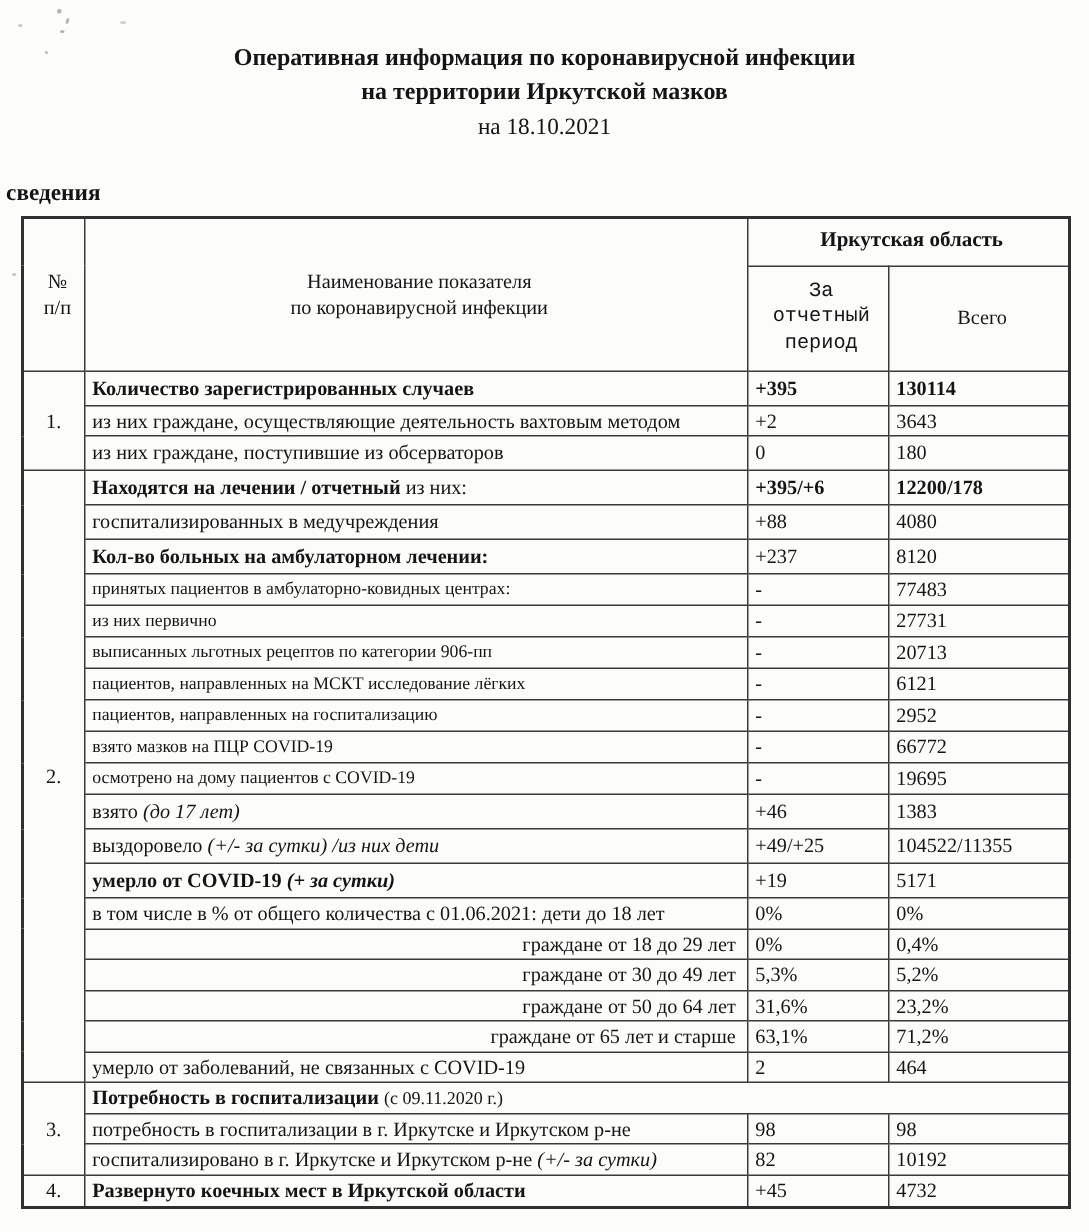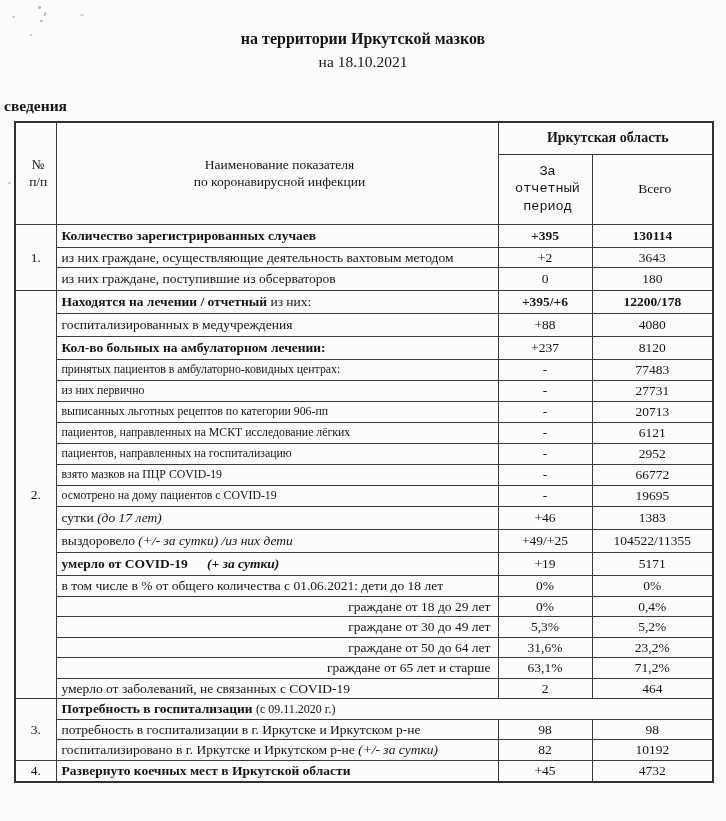--- a/index.html
+++ b/index.html
@@ -54,45 +54,46 @@
   th.region-th { font-weight: bold; font-size: 14px; height: 32px; }
   th.num-th, th.name-th { font-size: 13.5px; }
   th.period-th { height: 70px; font-family: Liberation Mono, monospace; }
   .pre { white-space: pre-line; }
 
   .report tr { height: 23px; }
   tr.two-line { height: auto; }
 
   td.cell-num { text-align: center; }
   td.cell-name { text-align: left; }
-  td.cell-val { text-align: center; }
+  td.cell-val { text-align: left; }
 
   td.small { font-size: 11.8px; }
   tr.sm { height: 21px; }
   tr.tight { height: 20px; }
   td.right { text-align: right; padding-right: 7px; }
   td.justify { text-align: justify; }
   .seg-b { font-weight: bold; }
   .seg-i { font-style: italic; }
-  .seg-bi { font-weight: bold; font-style: italic; margin-left: 16px; }
+  .seg-bi { font-weight: bold; font-style: italic; }
   .seg-s { font-size: 12px; }
   td.valbold { font-weight: bold; }
 </style>
 </head>
 <body>
 
 <div class="artifact a1"></div>
 <div class="artifact a2"></div>
 <div class="artifact a3"></div>
 <div class="artifact a4"></div>
 <div class="artifact a5"></div>
 <div class="artifact a6"></div>
 <div class="artifact a7"></div>
 
 <div class="page-title">
+  <div class="title-bold">Оперативная информация по коронавирусной инфекции</div>
   <div class="title-bold">на территории Иркутской мазков</div>
   <div class="title-date">на 18.10.2021</div>
 </div>
 
 <div class="section-heading-wrap">
   <span class="section-heading">1. Общие сведения</span>
 </div>
 
 <table class="report">
   <colgroup>
@@ -178,21 +179,21 @@
         <td class="cell-name small"><span>взято мазков на ПЦР COVID-19</span></td>
         <td class="cell-val">-</td>
         <td class="cell-val">66772</td>
       </tr>
       <tr class="sm">
         <td class="cell-name small"><span>осмотрено на дому пациентов с COVID-19</span></td>
         <td class="cell-val">-</td>
         <td class="cell-val">19695</td>
       </tr>
       <tr>
-        <td class="cell-name"><span>сутки </span><span class="seg-i">(до 17 лет)</span></td>
+        <td class="cell-name"><span>взято </span><span class="seg-i">(до 17 лет)</span></td>
         <td class="cell-val">+46</td>
         <td class="cell-val">1383</td>
       </tr>
       <tr>
         <td class="cell-name"><span>выздоровело </span><span class="seg-i">(+/- за сутки) /из них дети</span></td>
         <td class="cell-val">+49/+25</td>
         <td class="cell-val">104522/11355</td>
       </tr>
       <tr>
         <td class="cell-name"><span class="seg-b">умерло от COVID-19 </span><span class="seg-bi">(+ за сутки)</span></td>

